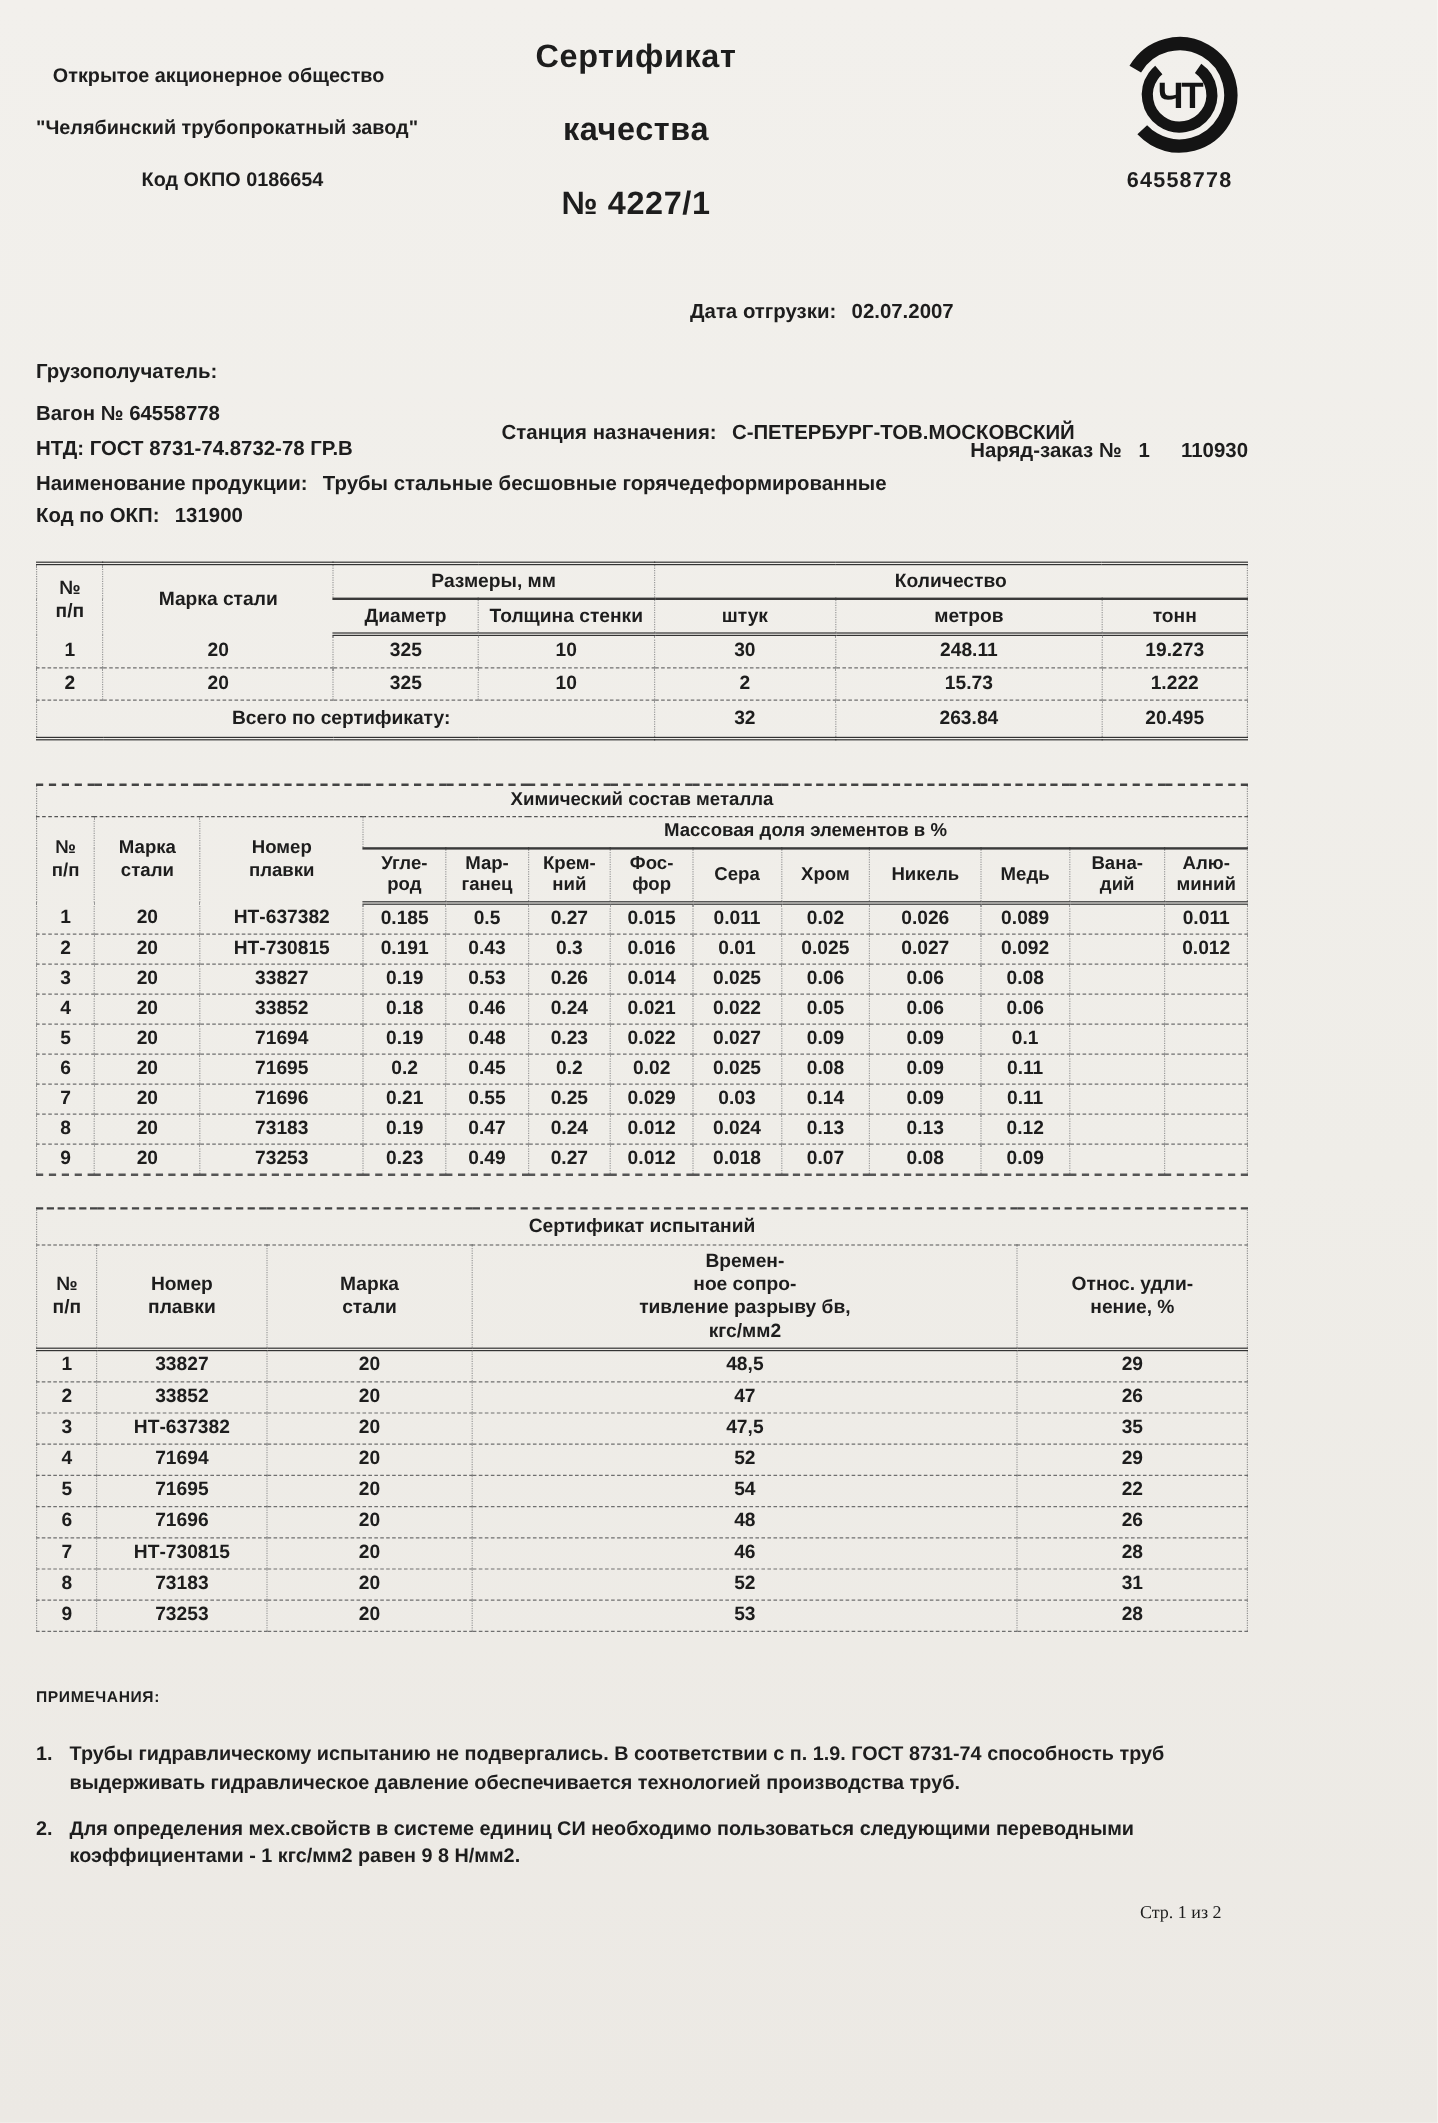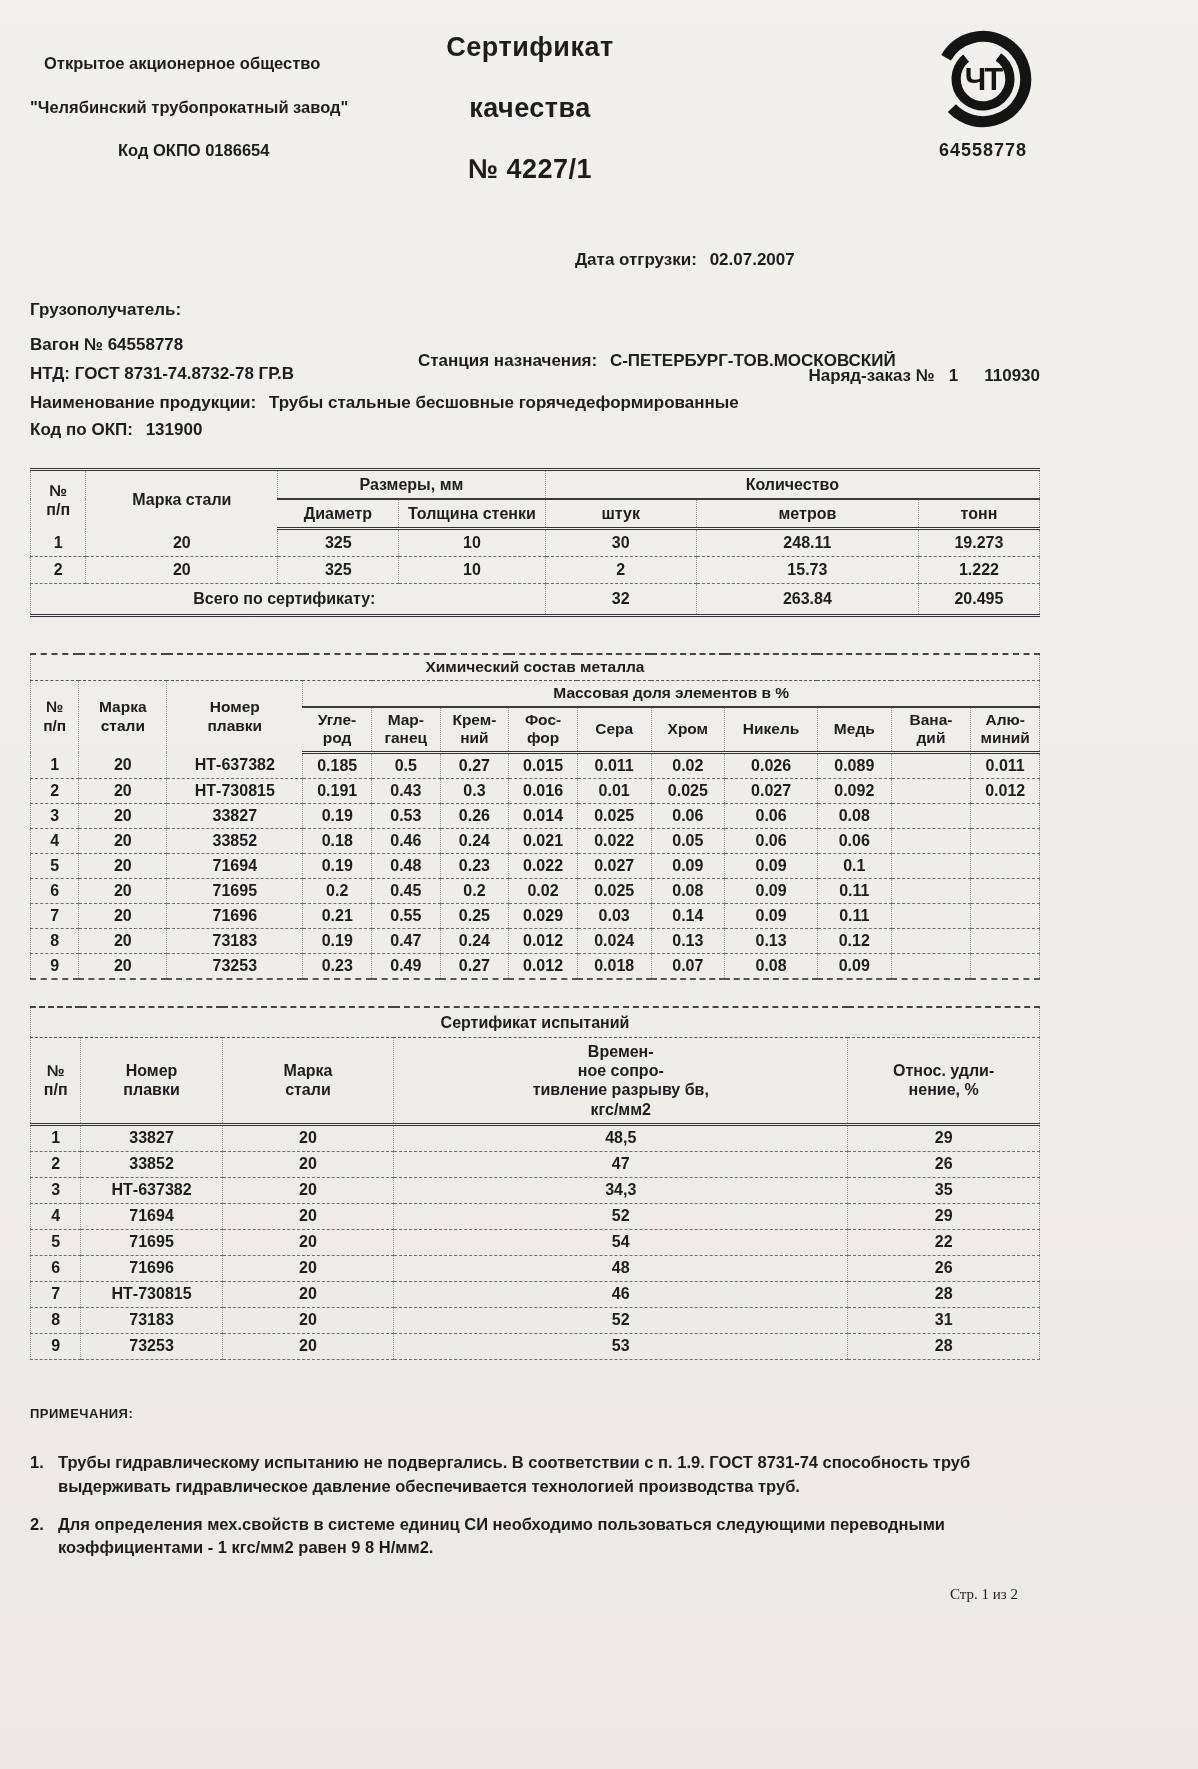--- a/index.html
+++ b/index.html
@@ -424,21 +424,21 @@
             <td>2</td>
             <td>33852</td>
             <td>20</td>
             <td>47</td>
             <td>26</td>
           </tr>
           <tr>
             <td>3</td>
             <td>НТ-637382</td>
             <td>20</td>
-            <td>34,3</td>
+            <td>47,5</td>
             <td>35</td>
           </tr>
           <tr>
             <td>4</td>
             <td>71694</td>
             <td>20</td>
             <td>52</td>
             <td>29</td>
           </tr>
           <tr>

